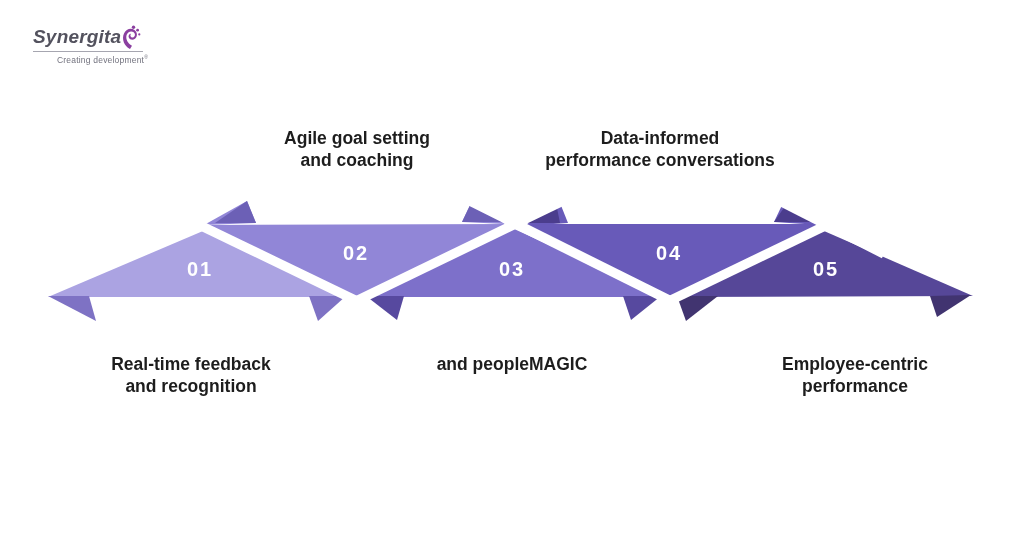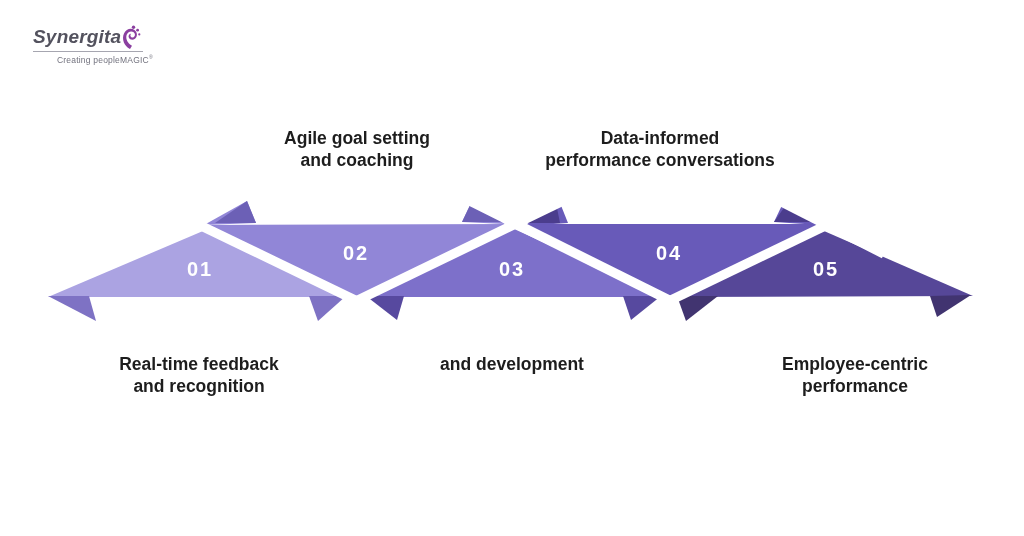--- a/index.html
+++ b/index.html
@@ -48,21 +48,21 @@
                  C11.8,16.6 8.8,16 7.8,13.6 C7,11.7 8.2,9.8 10.1,9.8 C8.9,11 9.2,12.9 10.8,13.4
                  C12.8,14 14.5,12 13.8,9.8 C13,7.3 9.6,6.6 7.3,8.4 C4.7,10.5 4.6,15 7.2,18.4
                  C8.2,19.7 9.2,20.6 11,21.8 Z" fill="#8b3fa0"></path>
         <circle cx="12.5" cy="3.2" r="1.7" fill="#8b3fa0"></circle>
         <circle cx="16.6" cy="6.2" r="1.4" fill="#8b3fa0"></circle>
         <circle cx="18.3" cy="10.4" r="1.1" fill="#8b3fa0"></circle>
       </svg>
     </div>
     <div class="logo-rule"></div>
     <div class="logo-tagline">
-      <span>Creating peopleMAGIC</span><sup>®</sup>
+      <span>Creating development</span><sup>®</sup>
     </div>
   </div>
 
   <div class="step-label lbl-top" style="left:202px;">
     <div>Agile goal setting</div>
     <div>and coaching</div>
   </div>
   <div class="step-label lbl-top" style="left:505px;">
     <div>Data-informed</div>
     <div>performance conversations</div>
@@ -102,25 +102,25 @@
       <line x1="772" y1="197" x2="884" y2="254"></line>
     </g>
 
     <text class="stepnum" x="200" y="276" fill="#ffffff">01</text>
     <text class="stepnum" x="356" y="260" fill="#ffffff">02</text>
     <text class="stepnum" x="512" y="276" fill="#ffffff">03</text>
     <text class="stepnum" x="669" y="260" fill="#ffffff">04</text>
     <text class="stepnum" x="826" y="276" fill="#ffffff">05</text>
   </svg>
 
-  <div class="step-label lbl-bottom" style="left:44px;">
+  <div class="step-label lbl-bottom" style="left:36px;">
     <div>Real-time feedback</div>
     <div>and recognition</div>
   </div>
   <div class="step-label lbl-bottom" style="left:357px;">
-    <div>and development</div>
+    <div>and peopleMAGIC</div>
   </div>
   <div class="step-label lbl-bottom" style="left:700px;">
     <div>Employee-centric</div>
     <div>performance</div>
   </div>
 
 </div>
 
 </body></html>

